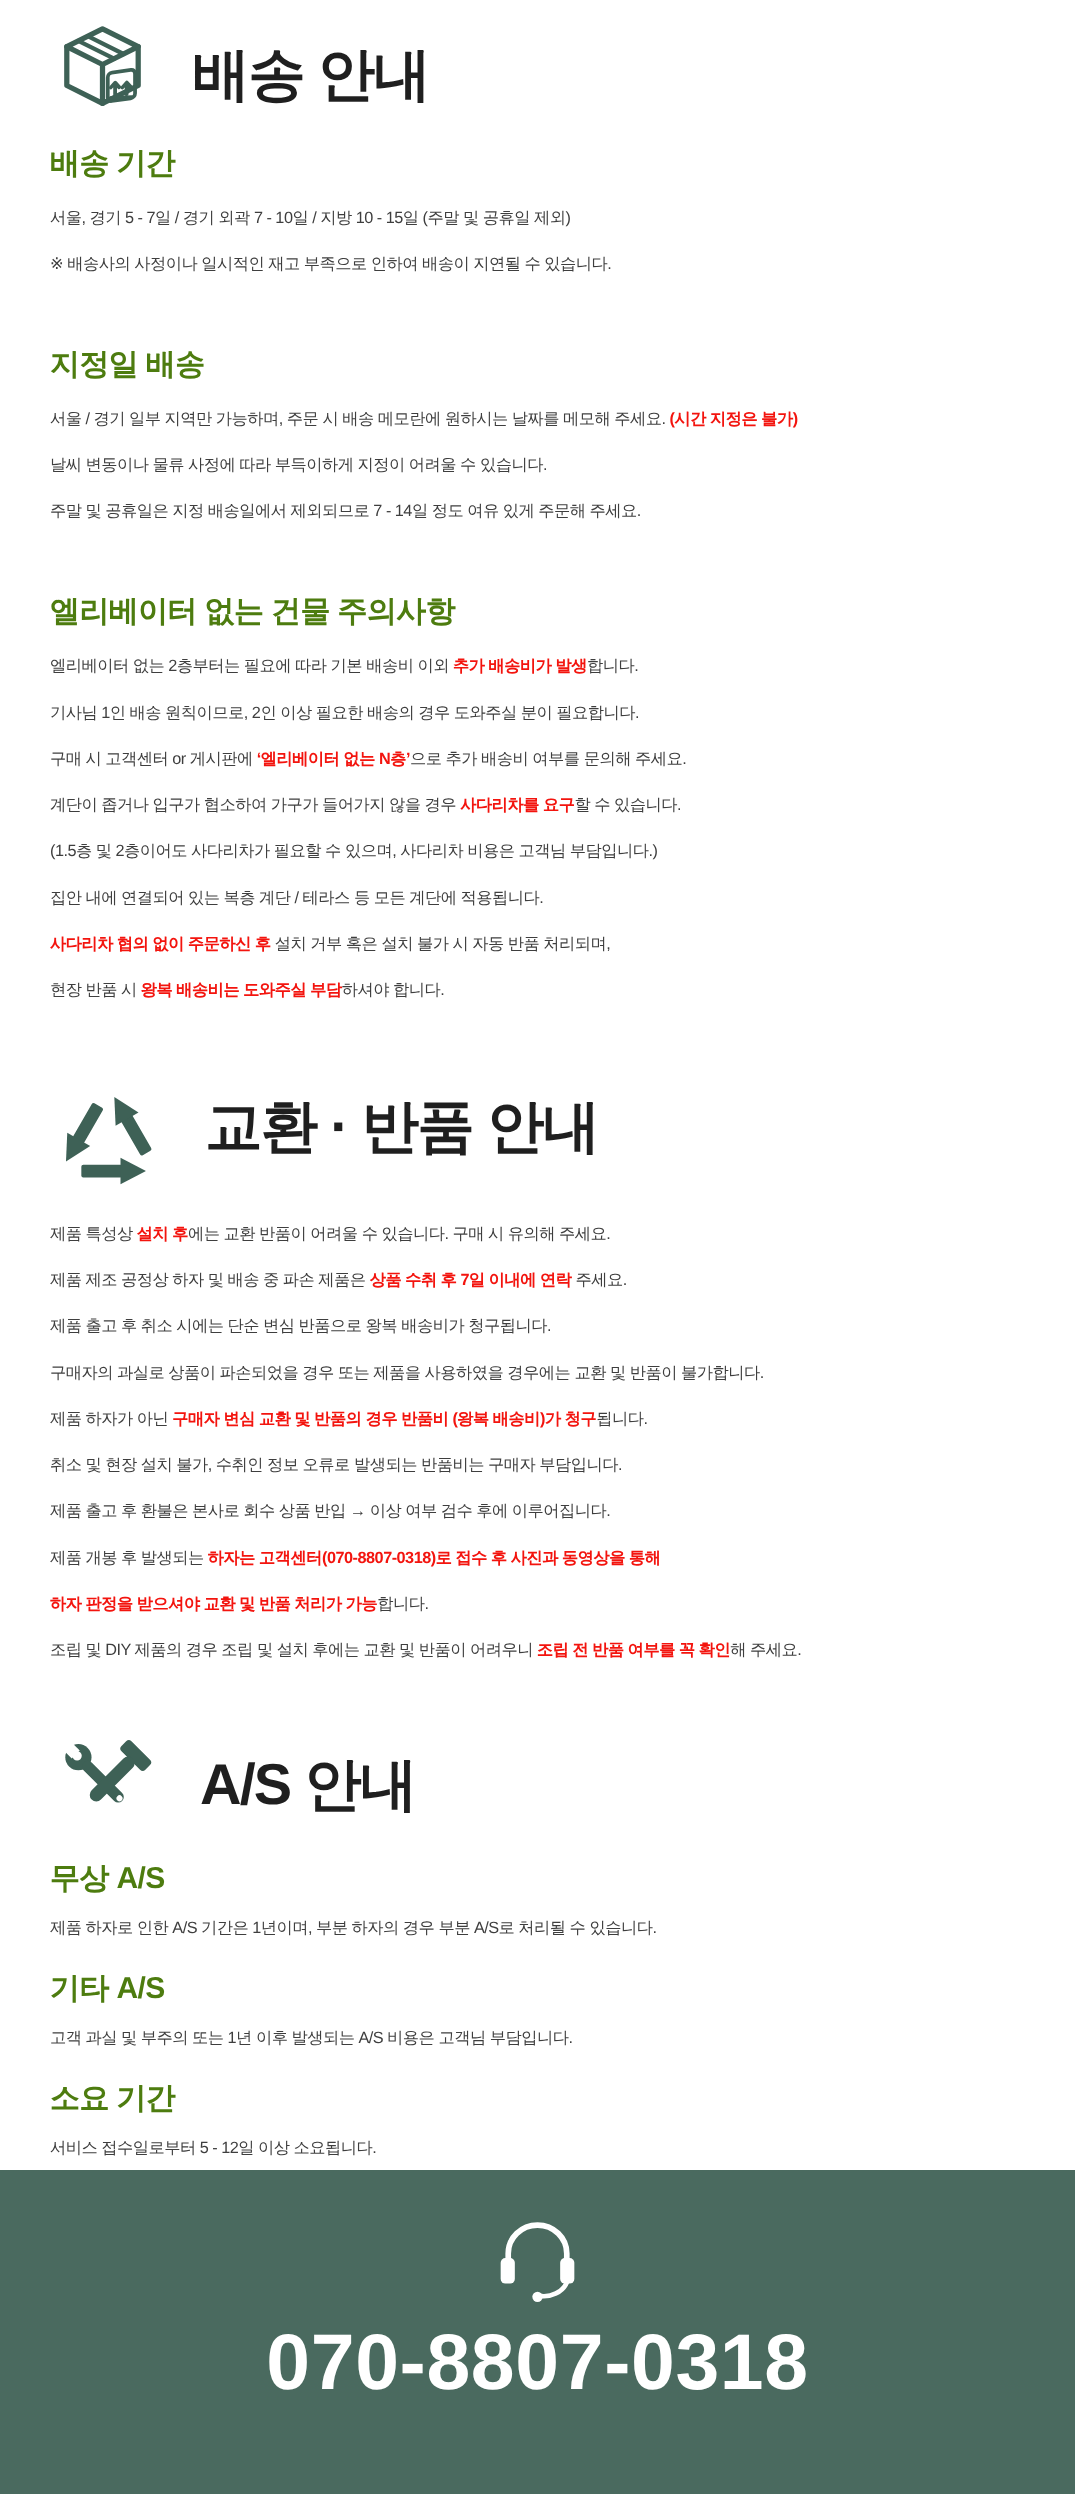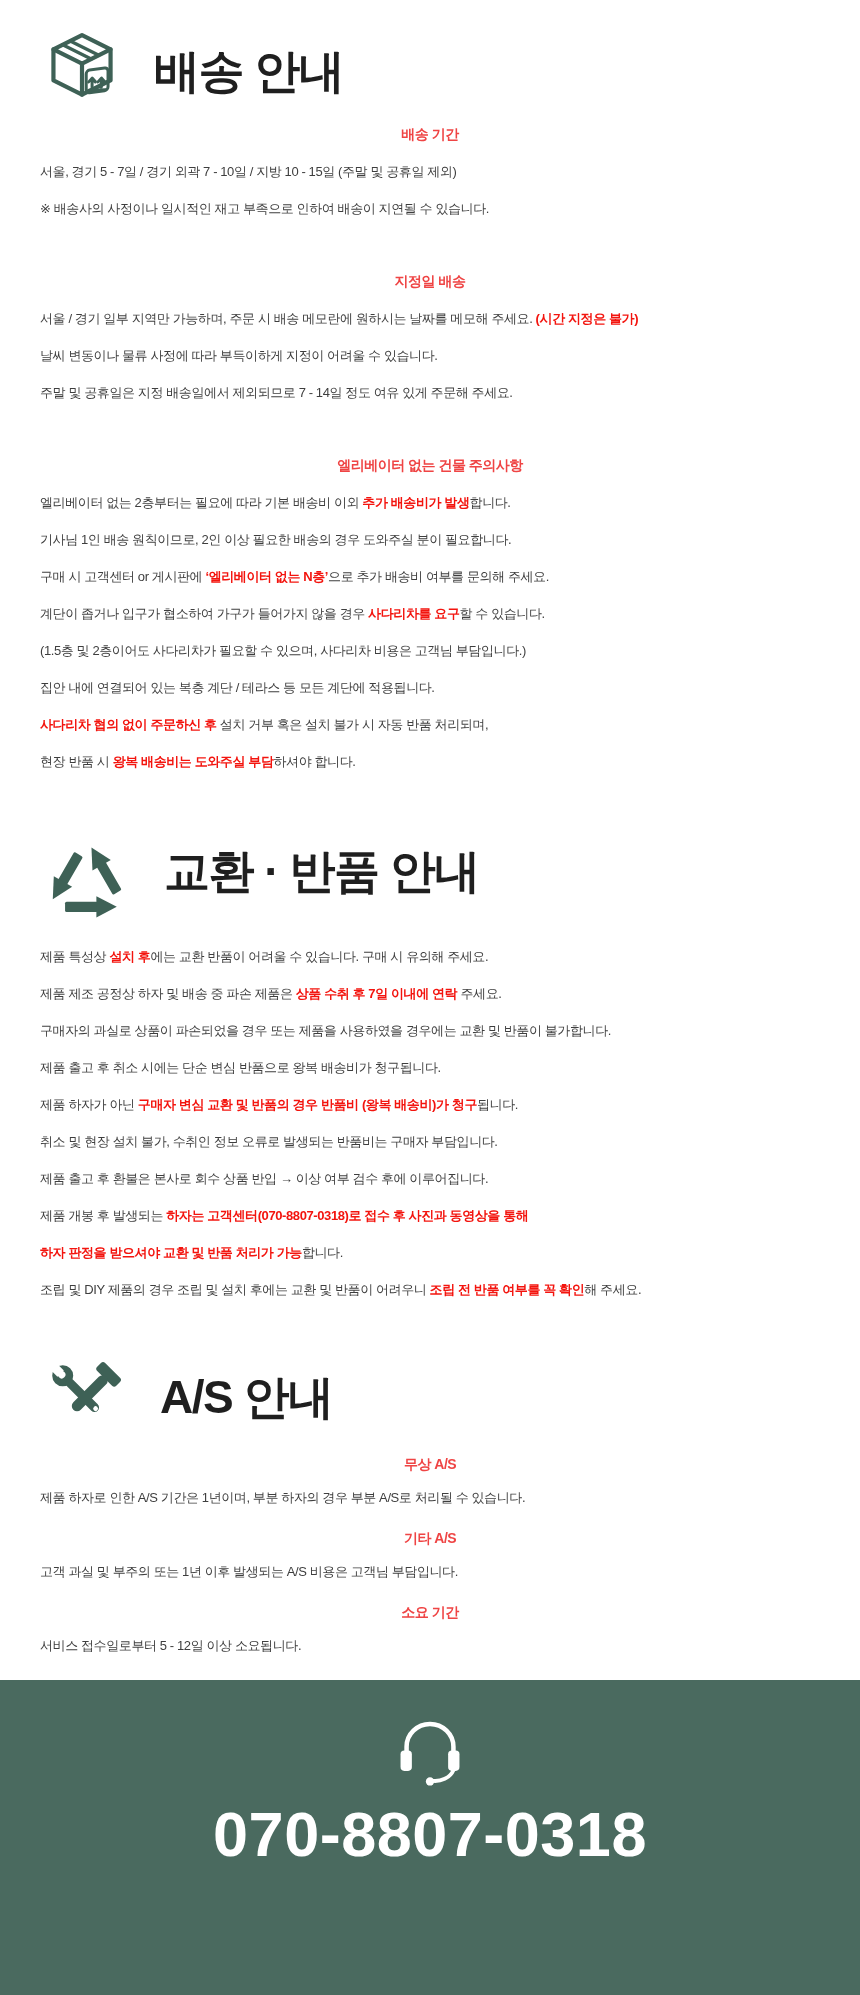--- a/index.html
+++ b/index.html
@@ -7,30 +7,30 @@
     --red:#f3140e;
     --footer-bg:#4a6a5f;
     --footer-red:#ef5f5a;
     --ink:#1f1f1f;
     --body:#3e3e3e;
   }
   *{box-sizing:border-box;}
   html,body{margin:0;padding:0;background:#fff;}
   body{font-family:"Liberation Sans","DejaVu Sans",sans-serif;color:var(--body);}
   .page{width:860px;min-height:1995px;margin:0 auto;background:#fff;display:flex;flex-direction:column;}
-  .content{padding:28px 40px 0 40px;}
+  .content{padding:16px 40px 0 40px;}
 
   .info-section{margin-top:44px;}
   .info-section:first-child{margin-top:0;}
   .sec-header{display:flex;align-items:center;gap:30px;}
   .sec-icon{flex:0 0 auto;color:var(--accent);line-height:0;}
   .sec-title{margin:0;font-size:46px;font-weight:800;color:var(--ink);letter-spacing:-1.5px;}
 
   .sec-body{margin-top:10px;}
-  .group-heading{font-size:14px;font-weight:700;color:#ef4444;margin:46px 0 9px 0;letter-spacing:-0.5px;text-align:center;}
+  .group-heading{font-size:24px;font-weight:700;color:#4d7c0f;margin:46px 0 9px 0;letter-spacing:-0.5px;}
   .sec-body .group-heading:first-child{margin-top:10px;}
   .line{margin:0;font-size:13px;line-height:37px;color:var(--body);letter-spacing:-0.4px;}
   .line .red{color:var(--red);font-weight:700;}
   [data-name="section-exchange"] .sec-body{margin-top:18px;}
   [data-name="section-as"] .group-heading{margin:14px 0 5px 0;}
   [data-name="section-as"] .sec-body .group-heading:first-child{margin-top:12px;}
 
   .contact{margin-top:auto;height:315px;background:var(--footer-bg);text-align:center;padding-top:38px;}
   .headset{line-height:0;}
   .phone{margin-top:12px;font-size:63px;font-weight:700;color:#ffffff;letter-spacing:0.5px;}
@@ -96,22 +96,22 @@
               <rect x="32" y="98" width="42" height="13" rx="2"></rect>
               <polygon points="72,91 72,118 98,104.5"></polygon>
             </g>
           </svg>
         </span>
         <h1 class="sec-title" data-name="section-title">교환 · 반품 안내</h1>
       </header>
       <div class="sec-body" data-name="section-exchange-body">
           <p class="line" data-name="text-line"><span>제품 특성상 </span><span class="red">설치 후</span><span>에는 교환 반품이 어려울 수 있습니다. 구매 시 유의해 주세요.</span></p>
           <p class="line" data-name="text-line"><span>제품 제조 공정상 하자 및 배송 중 파손 제품은 </span><span class="red">상품 수취 후 7일 이내에 연락</span><span> 주세요.</span></p>
+          <p class="line" data-name="text-line"><span>제품 출고 후 취소 시에는 단순 변심 반품으로 왕복 배송비가 청구됩니다.</span></p>
           <p class="line" data-name="text-line"><span>구매자의 과실로 상품이 파손되었을 경우 또는 제품을 사용하였을 경우에는 교환 및 반품이 불가합니다.</span></p>
-          <p class="line" data-name="text-line"><span>제품 출고 후 취소 시에는 단순 변심 반품으로 왕복 배송비가 청구됩니다.</span></p>
           <p class="line" data-name="text-line"><span>제품 하자가 아닌 </span><span class="red">구매자 변심 교환 및 반품의 경우 반품비 (왕복 배송비)가 청구</span><span>됩니다.</span></p>
           <p class="line" data-name="text-line"><span>취소 및 현장 설치 불가, 수취인 정보 오류로 발생되는 반품비는 구매자 부담입니다.</span></p>
           <p class="line" data-name="text-line"><span>제품 출고 후 환불은 본사로 회수 상품 반입 → 이상 여부 검수 후에 이루어집니다.</span></p>
           <p class="line" data-name="text-line"><span>제품 개봉 후 발생되는 </span><span class="red">하자는 고객센터(070-8807-0318)로 접수 후 사진과 동영상을 통해</span></p>
           <p class="line" data-name="text-line"><span class="red">하자 판정을 받으셔야 교환 및 반품 처리가 가능</span><span>합니다.</span></p>
           <p class="line" data-name="text-line"><span>조립 및 DIY 제품의 경우 조립 및 설치 후에는 교환 및 반품이 어려우니 </span><span class="red">조립 전 반품 여부를 꼭 확인</span><span>해 주세요.</span></p>
         </div>
     </section>
 
     <section class="info-section" data-name="section-as">

